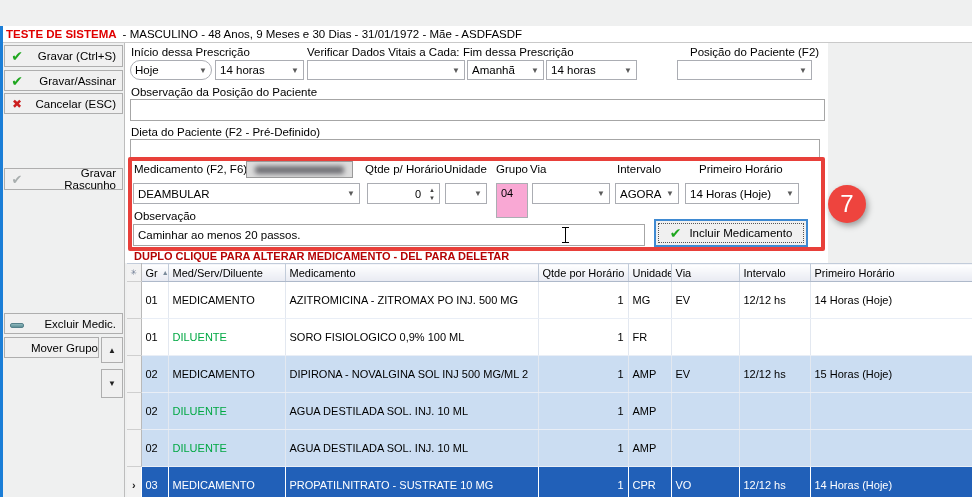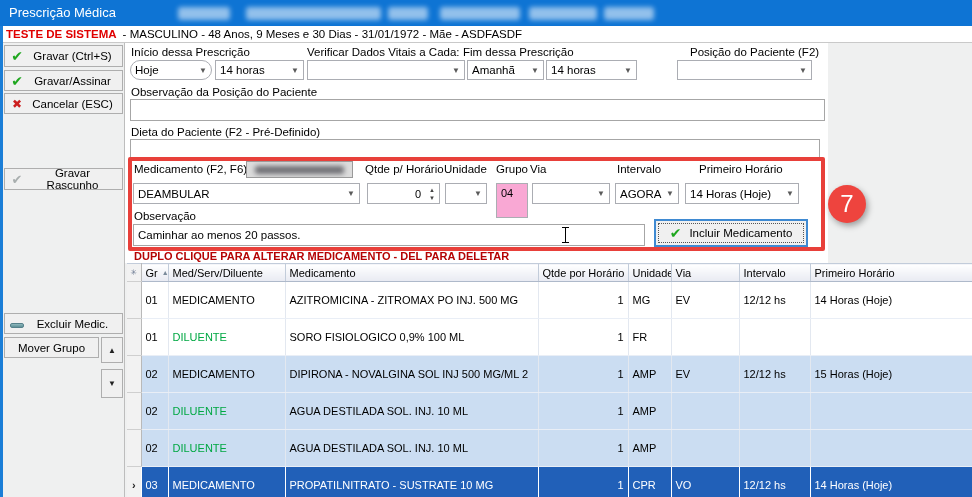--- a/index.html
+++ b/index.html
@@ -18,21 +18,21 @@
   .patientbar{position:absolute;left:0;top:26px;width:972px;height:17px;background:#fff;border-bottom:1px solid #c9c9c9;line-height:16px;white-space:nowrap;padding-left:6px;}
   .pname{color:#e00000;font-weight:bold;font-size:11.5px;}
   .pdetails{color:#000;font-size:11.5px;margin-left:3px;}
   
   .leftedge{position:absolute;left:0;top:26px;width:3px;height:471px;background:#1b7ed7;}
   .vdivider{position:absolute;left:124px;top:43px;width:1px;height:454px;background:#bdbdbd;}
   .mainpanel{position:absolute;left:125px;top:43px;width:703px;height:220px;background:#fff;}
   
   .sbtn{position:absolute;left:4px;width:119px;height:21px;background:#f0f0f0;border:1px solid #aeaeae;display:flex;align-items:center;cursor:default;}
   .sbtn .bicon{width:24px;text-align:center;flex:0 0 auto;}
-  .sbtn .blabel{flex:1;text-align:center;padding-right:6px;font-size:11.5px;}
+  .sbtn .blabel{flex:1;text-align:right;padding-right:6px;font-size:11.5px;}
   .chk-green{color:#1fa71f;font-size:14px;font-weight:bold;}
   .chk-gray{color:#a8aeae;font-size:13px;font-weight:bold;}
   .x-red{color:#cc1f1f;font-size:12px;font-weight:bold;}
   .dash-teal{display:inline-block;width:14px;height:5px;border-radius:2px;background:linear-gradient(#8fb8bd,#5d8f96);border:1px solid #55808a;}
   .arrowbtn{position:absolute;left:101px;width:22px;background:#f0f0f0;border:1px solid #aeaeae;display:flex;align-items:center;justify-content:center;font-size:8px;color:#222;}
   
   .lbl{position:absolute;white-space:nowrap;font-size:11.5px;}
   .combo{position:absolute;height:20px;background:#fff;border:1px solid #abadb3;display:flex;align-items:center;}
   .combo .cval{flex:1;padding-left:4px;overflow:hidden;white-space:nowrap;font-size:11.5px;}
   .combo .carr{flex:0 0 16px;text-align:center;color:#5a5a5a;font-size:8px;}
@@ -63,29 +63,20 @@
   table.grid tr.selected td.ind{background:#f2f2f2;color:#222;font-size:11px;font-weight:bold;}
   td.num{text-align:right;}
   .green{color:#00a843;}
   .sort{font-size:7px;color:#7a8a9a;margin-left:4px;vertical-align:2px;}
 </style>
 </head>
 <body>
 
 <div id="screen">
 
-  <div class="titlebar">
-    <span class="wtitle">Prescrição Médica</span>
-    <span class="blob" style="left:178px;width:52px;"></span>
-    <span class="blob" style="left:246px;width:135px;"></span>
-    <span class="blob" style="left:388px;width:40px;"></span>
-    <span class="blob" style="left:440px;width:80px;"></span>
-    <span class="blob" style="left:529px;width:68px;"></span>
-    <span class="blob" style="left:604px;width:50px;"></span>
-  </div>
 
   <div class="patientbar">
     <span class="pname">TESTE DE SISTEMA</span>
     <span class="pdetails">- MASCULINO - 48 Anos, 9 Meses e 30 Dias - 31/01/1972 - Mãe - ASDFASDF</span>
   </div>
 
   <div class="leftedge"></div>
   <div class="mainpanel"></div>
   <div class="vdivider"></div>
 

